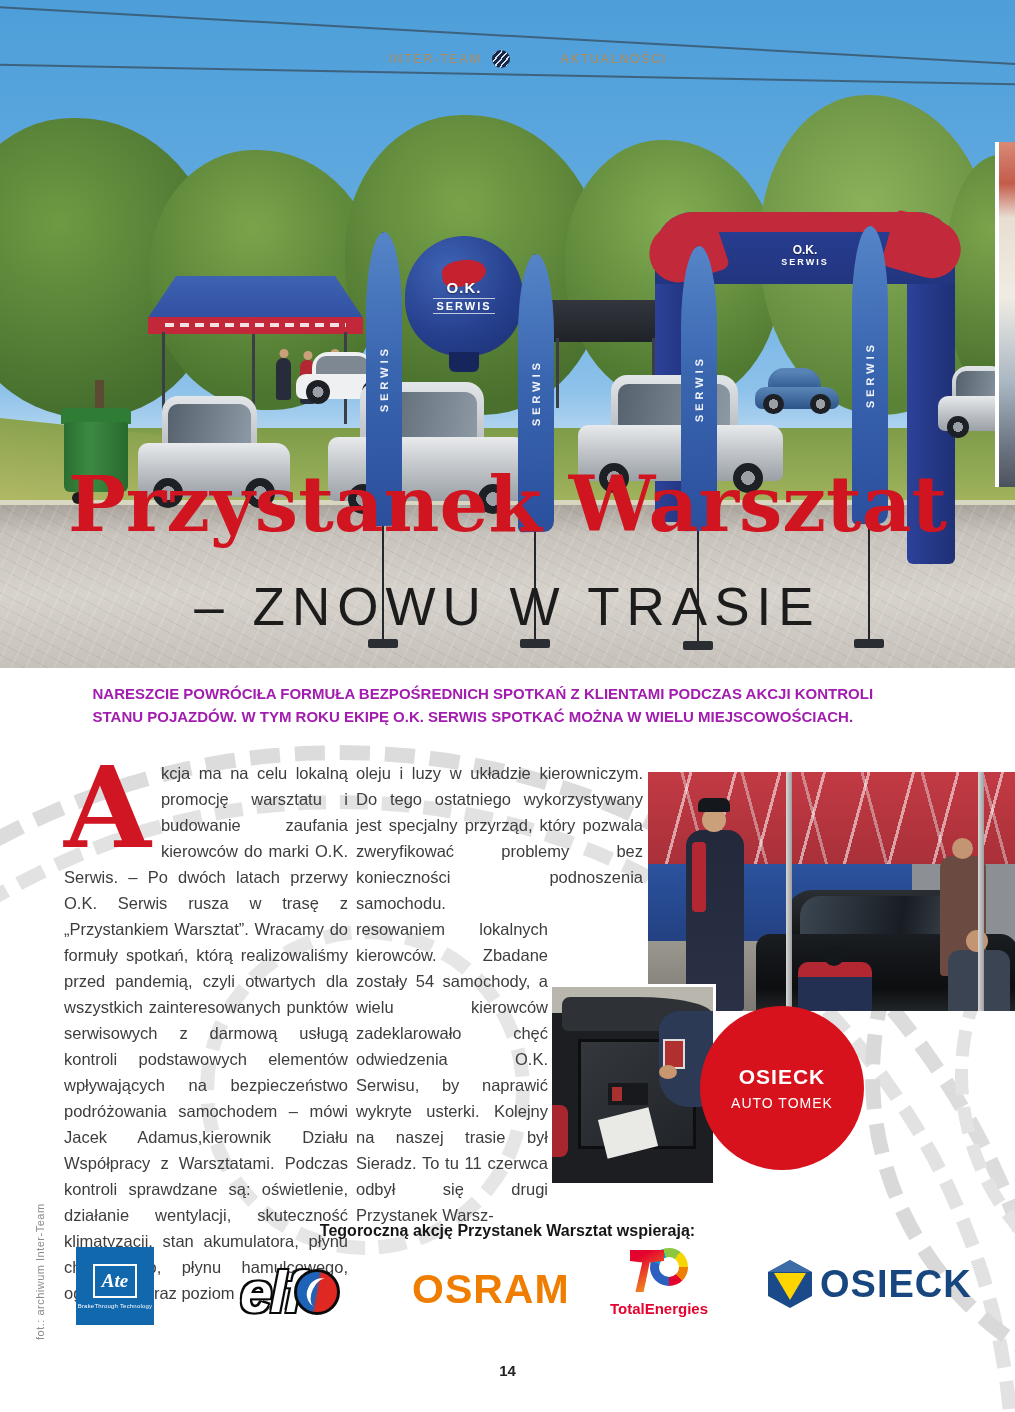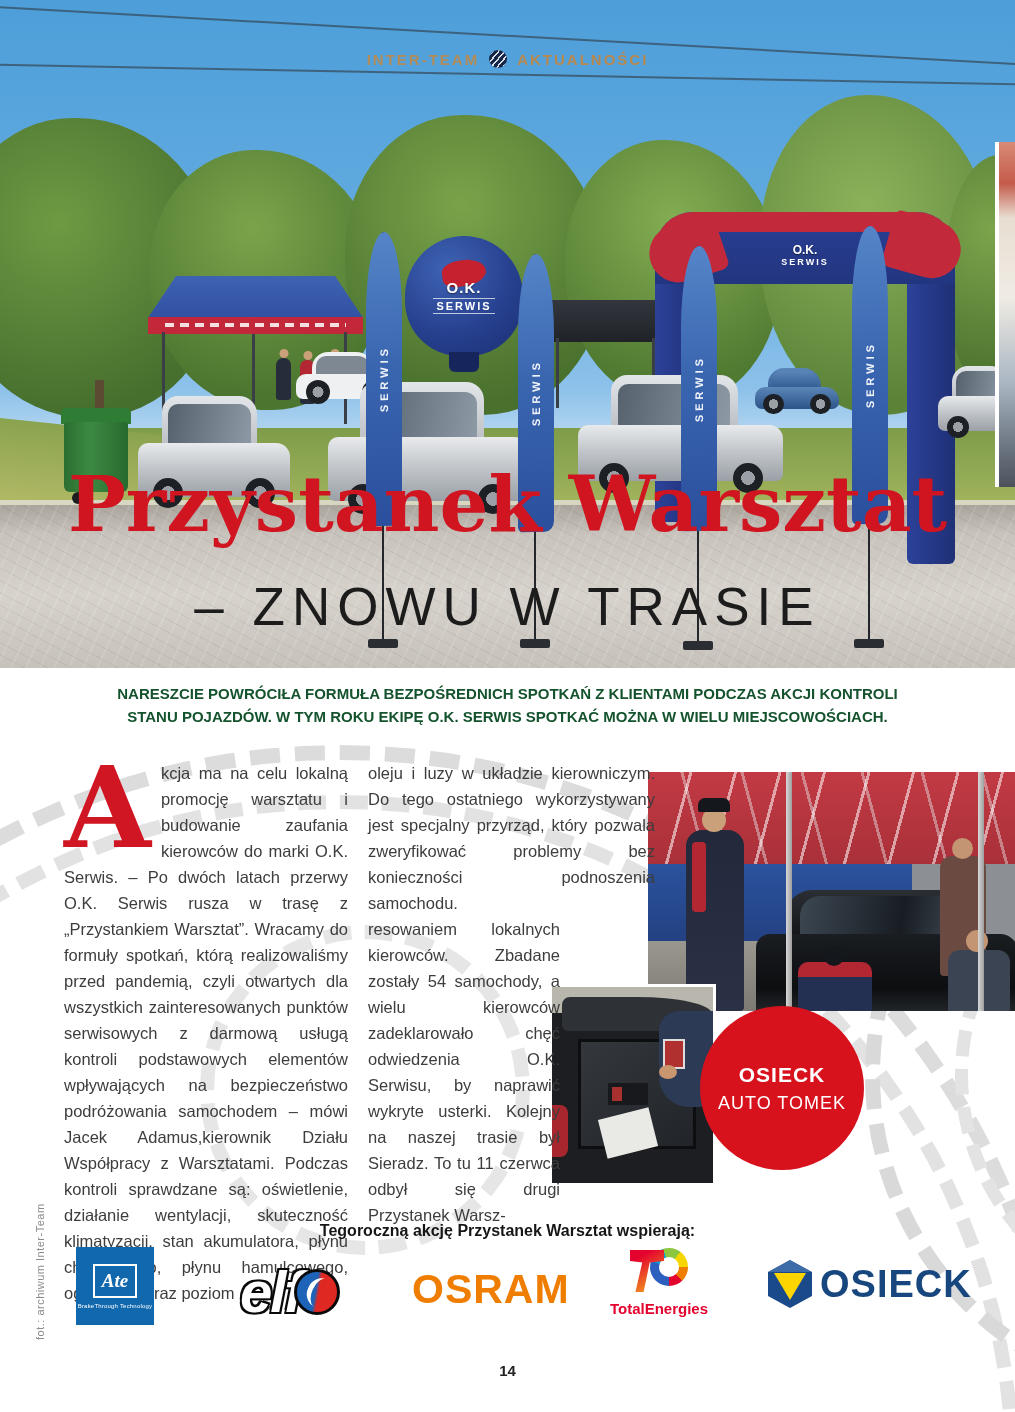--- a/index.html
+++ b/index.html
@@ -111,40 +111,40 @@
   .bin-body { position:absolute; left:0; top:14px; width:64px; height:70px;
            background:linear-gradient(90deg,#2a6e30,#3c8a42 40%,#286a2e); border-radius:3px 3px 6px 6px; }
   .bin-wheel { position:absolute; bottom:-6px; left:8px; width:12px; height:12px; border-radius:50%; background:#1b1d1f; }
 
   
   .edge-strip { position:absolute; right:0; top:142px; width:20px; height:345px; border-left:4px solid #fff;
            background:linear-gradient(180deg,#d98a77 0%,#c45b4a 12%,#e8ded2 22%,#f0ece4 45%,#a9b6c2 70%,#6d7683 88%,#4c525c 100%); z-index:4; }
 
   
   .hero-header { position:absolute; left:0; top:50px; width:100%; display:flex; align-items:center; justify-content:center; gap:10px; z-index:6; }
-  .hero-header .brand, .hero-header .section { font-size:15px; font-weight:bold; letter-spacing:2px; color:#bd8a4a; opacity:.9; }
+  .hero-header .brand, .hero-header .section { font-size:12px; font-weight:normal; letter-spacing:2px; color:#bd8a4a; opacity:.9;margin-left:41px; }
   .hero-header .section { color:#c3853d; }
   .globe { width:18px; height:18px; border-radius:50%; background:#15284a; position:relative; overflow:hidden; }
   .globe::after { content:""; position:absolute; inset:0;
            background:repeating-linear-gradient(130deg,transparent 0 3px,rgba(255,255,255,.85) 3px 4.5px); border-radius:50%; }
 
   
   .hero-title { position:absolute; left:0; top:466px; width:100%; text-align:center; z-index:6;
            font-family:"DejaVu Serif", serif; font-weight:bold; font-size:77px; line-height:1; color:#d01420; letter-spacing:0; }
   .hero-subtitle { position:absolute; left:0; top:580px; width:100%; text-align:center; z-index:6;
            font-size:53px; line-height:1; color:#1c1c1c; letter-spacing:7px; font-weight:normal; }
 
   
-  .lead { position:absolute; left:50%; transform:translateX(-50%); top:682px; width:830px; text-align:center; z-index:5;
-           font-size:15px; line-height:23px; font-weight:bold; color:#14532d; }
+  .lead { position:absolute; left:50%; transform:translateX(-50%); top:682px; width:830px; z-index:5;
+           font-size:15px; line-height:23px; font-weight:bold; color:#a21caf; }
 
   
   .col { position:absolute; top:760px; text-align:justify; font-size:16.5px; line-height:26px; color:#3d3d3d; z-index:5; }
   .col1 { left:64px; width:284px; }
-  .col2 { left:356px; width:287px;margin-left:12px; }
+  .col2 { left:356px; width:287px; }
   .dropcap { float:left; font-family:"DejaVu Serif", serif; font-weight:bold; color:#d01523;
            font-size:112px; line-height:88px; padding-right:10px; padding-top:4px; }
   .col p + p { margin-top:0; }
   .col2-narrow { width:192px; text-align:justify; }
 
   
   .photo1 { position:absolute; left:648px; top:772px; width:367px; height:239px; overflow:hidden; background:#8c8f94; z-index:4; }
   .p1-canopy { position:absolute; left:0; top:0; width:100%; height:92px; background:linear-gradient(180deg,#c23a44 0%,#a93039 100%); }
   .p1-canopy::after { content:""; position:absolute; inset:0;
            background:repeating-linear-gradient(105deg,transparent 0 40px,rgba(255,255,255,.55) 40px 43px),
@@ -185,21 +185,21 @@
   .p2-paper { position:absolute; left:50px; top:126px; width:52px; height:40px; background:#e9e9e6; transform:rotate(-14deg); }
   .p2-tail { position:absolute; left:0; top:118px; width:16px; height:52px; background:#a8272e; border-radius:0 8px 8px 0; }
   .p2-arm { position:absolute; right:-8px; top:24px; width:62px; height:96px; background:#2c3a55; border-radius:20px 0 0 30px; }
   .p2-hand { position:absolute; right:36px; top:78px; width:18px; height:14px; background:#c9976f; border-radius:50%; }
   .p2-meter { position:absolute; right:28px; top:52px; width:22px; height:30px; background:#b03030; border:2px solid #ddd; }
 
   
   .badge { position:absolute; left:700px; top:1006px; width:164px; height:164px; border-radius:50%;
            background:#d8121c; display:flex; flex-direction:column; align-items:center; justify-content:center; gap:6px; z-index:6; }
   .badge .b1 { color:#fff; font-weight:bold; font-size:21px; letter-spacing:1px; }
-  .badge .b2 { color:#fff; font-size:18px; letter-spacing:1px; }
+  .badge .b2 { color:#fff; font-size:14px; letter-spacing:1px; }
 
   
   .sponsors-title { position:absolute; left:0; top:1222px; width:100%; text-align:center;
            font-size:16px; font-weight:bold; color:#161616; z-index:5; }
   .logo { position:absolute; z-index:5; }
   .ate { left:76px; top:1247px; width:78px; height:78px; background:#1168ad; display:flex; flex-direction:column; align-items:center; justify-content:center; gap:5px; }
   .ate-mark { width:44px; height:34px; border:2px solid #fff; display:flex; align-items:center; justify-content:center;
            color:#fff; font-family:"Liberation Serif", serif; font-style:italic; font-weight:bold; font-size:19px; }
   .ate-sub { color:#fff; font-size:6px; letter-spacing:.2px; white-space:nowrap; }
   .elf { left:240px; top:1258px; display:flex; align-items:center; }

